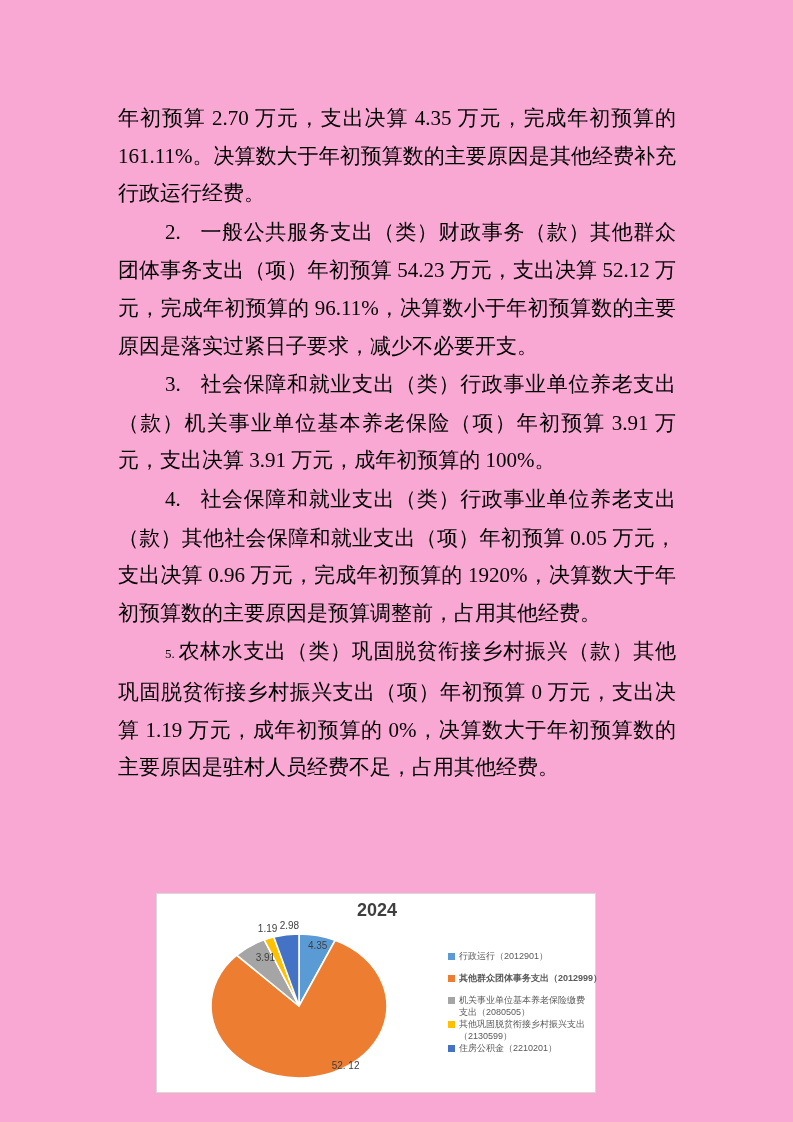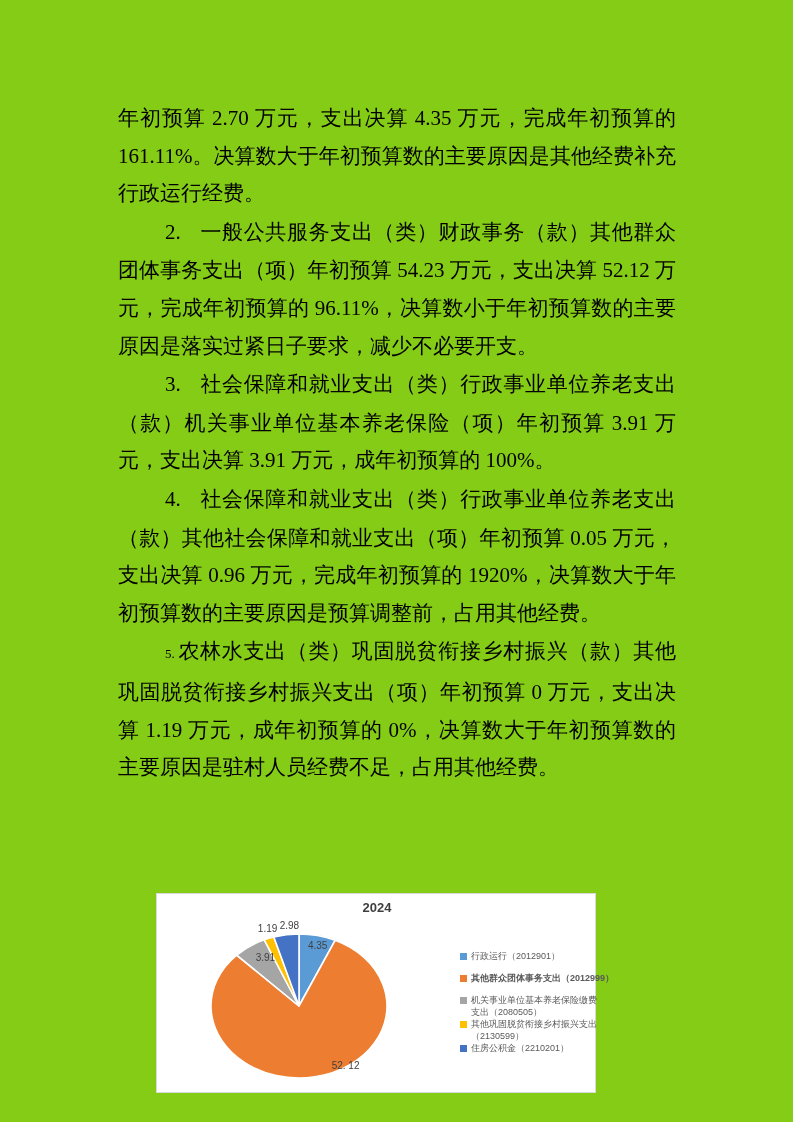--- a/index.html
+++ b/index.html
@@ -4,21 +4,21 @@
 <style>
   * { margin: 0; padding: 0; box-sizing: border-box; }
   html, body { width: 793px; height: 1122px; }
   body {
     background: #ffffff;
     position: relative;
     overflow: hidden;
     font-family: "Liberation Serif", "DejaVu Serif", serif;
   }
   .page {
-    position: absolute; inset: 0; background: #84cc16;
+    position: absolute; inset: 0; background: #f9a8d4;
   }
   .doc {
     position: absolute;
     left: 118px; top: 100px; width: 558px;
     color: #000000;
     font-size: 21px;
     line-height: 37.6px;
     text-align: justify;
   }
   .para { text-align: justify; }
@@ -34,30 +34,30 @@
     left: 156px; top: 893px;
     width: 440px; height: 200px;
     border: 1px solid #d9d9d9;
     background: #ffffff;
   }
   .chart-title {
     position: absolute; left: 0; top: 6px; width: 440px;
     text-align: center;
     font-family: "Liberation Sans", "DejaVu Sans", sans-serif;
     font-weight: 700;
-    font-size: 13px;
+    font-size: 18px;
     color: #3f3f3f;
   }
   .pie-svg { position: absolute; left: 0; top: 0; }
   .pie-svg text {
     font-family: "Liberation Sans", "DejaVu Sans", sans-serif;
     font-size: 10px;
     fill: #404040;
   }
-  .legend { position: absolute; left: 16px; top: 0; width: 100%; height: 100%; }
+  .legend { position: absolute; left: 4px; top: 0; width: 100%; height: 100%; }
   .legend-item {
     position: absolute;
     left: 287px;
     display: flex;
     align-items: flex-start;
     width: 148px;
     font-family: "Liberation Sans", "DejaVu Sans", sans-serif;
     font-size: 9px;
     line-height: 11.5px;
     color: #595959;

